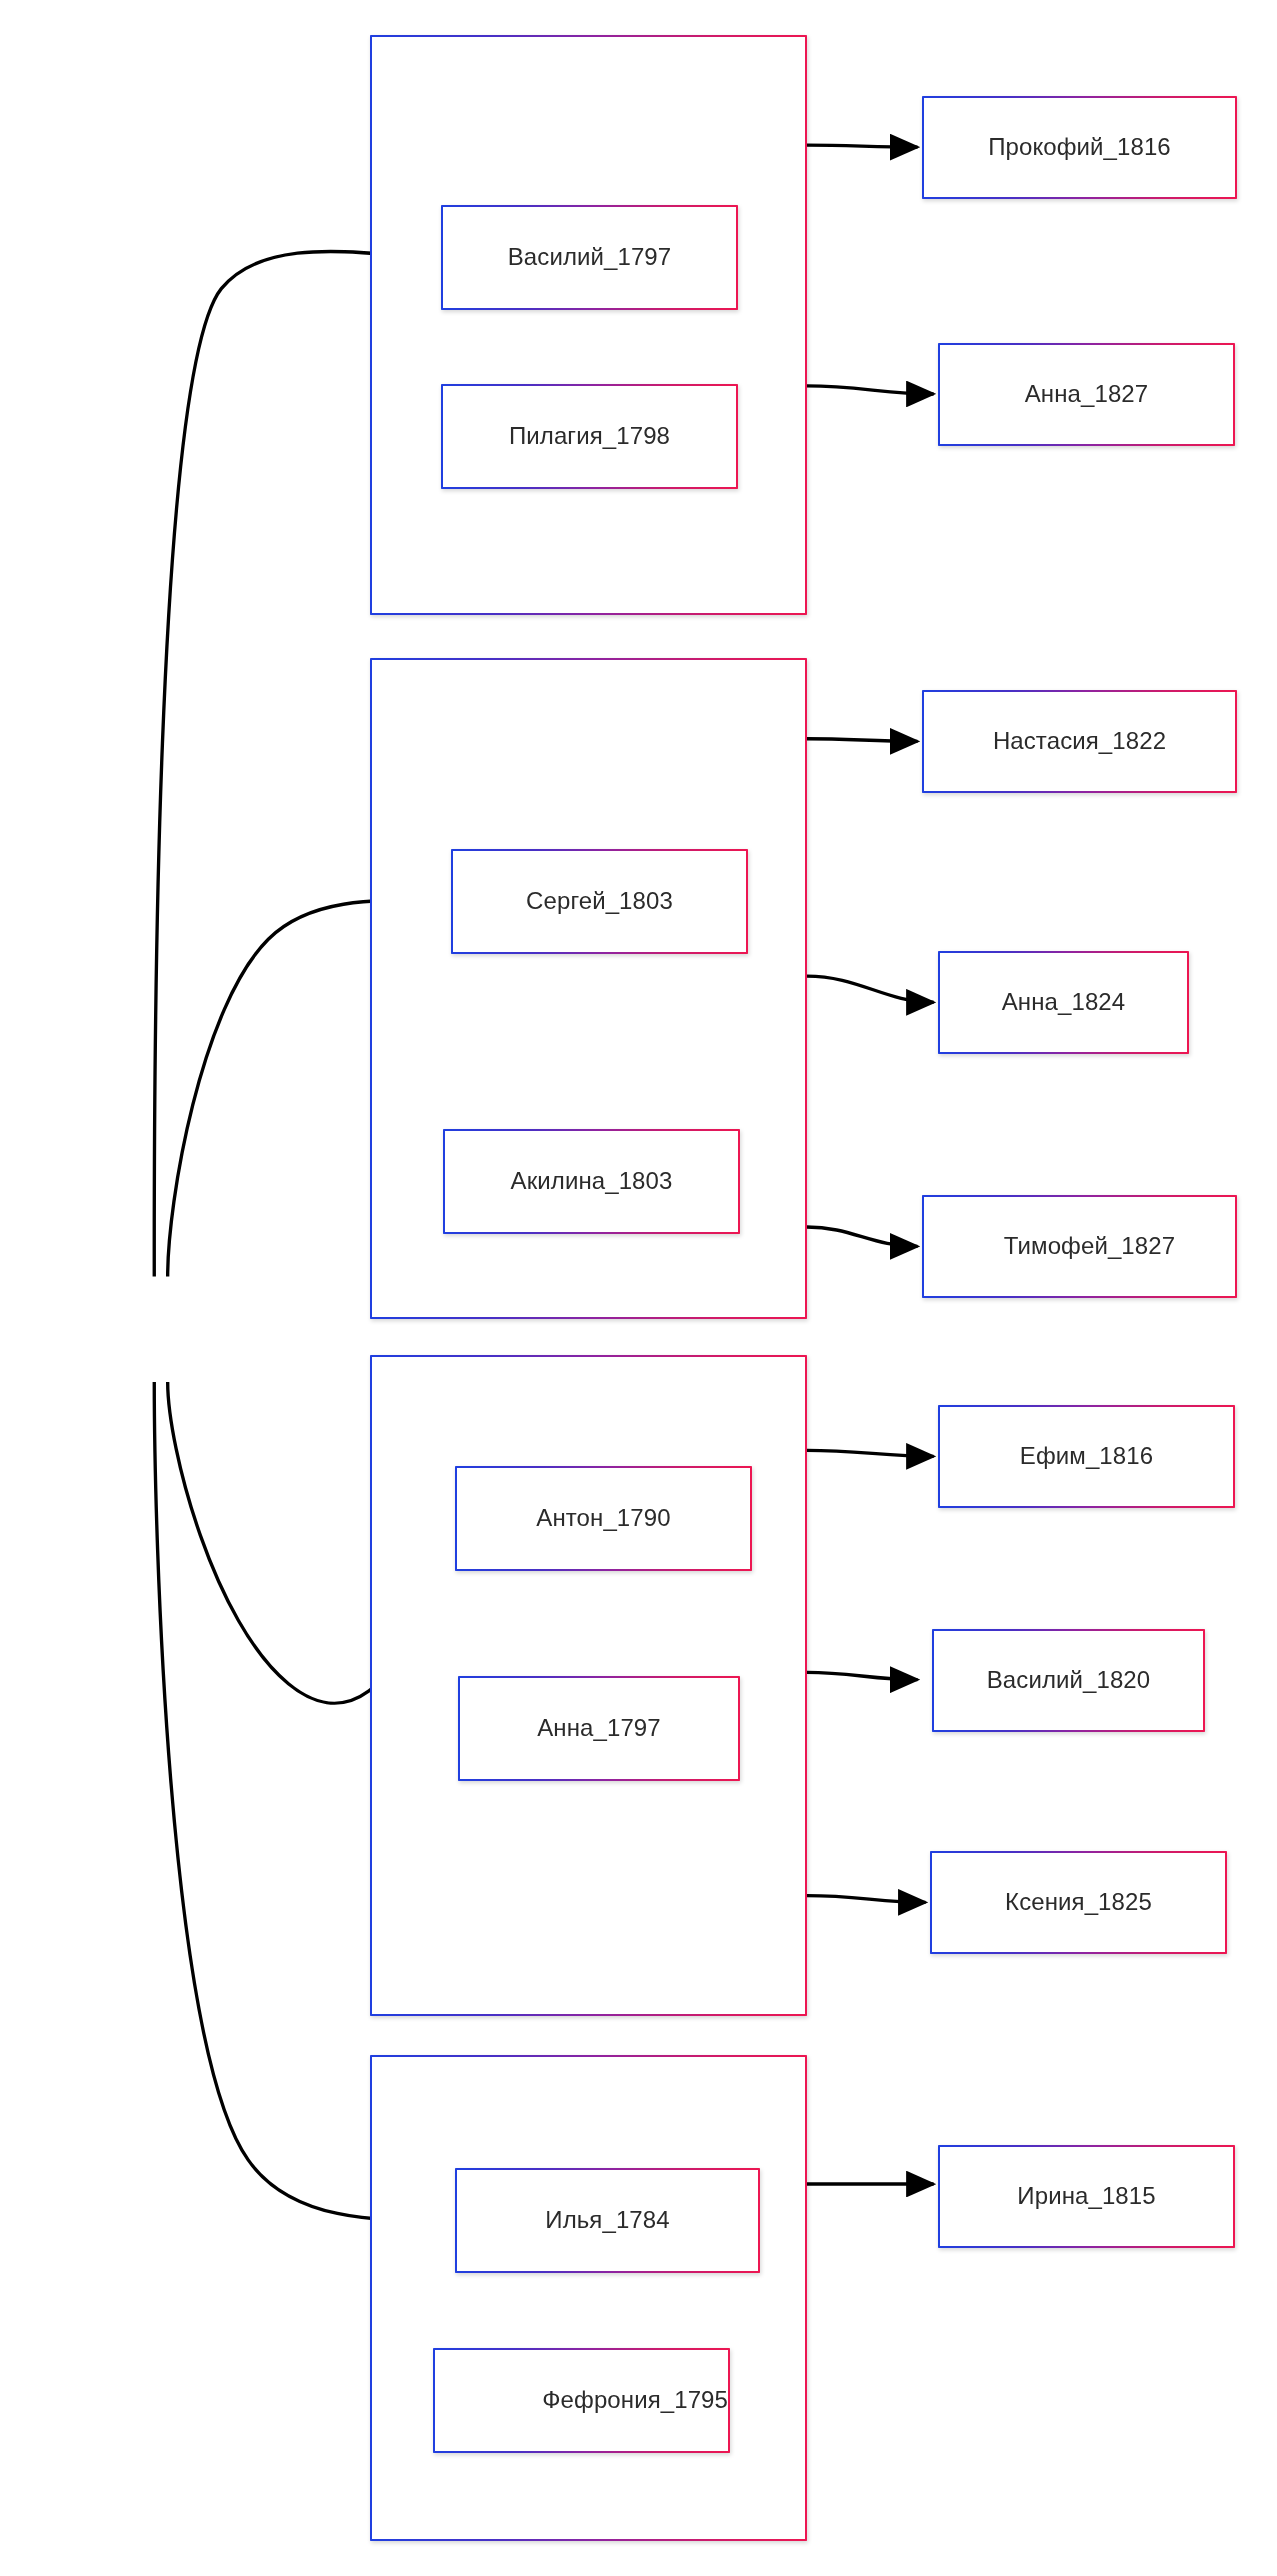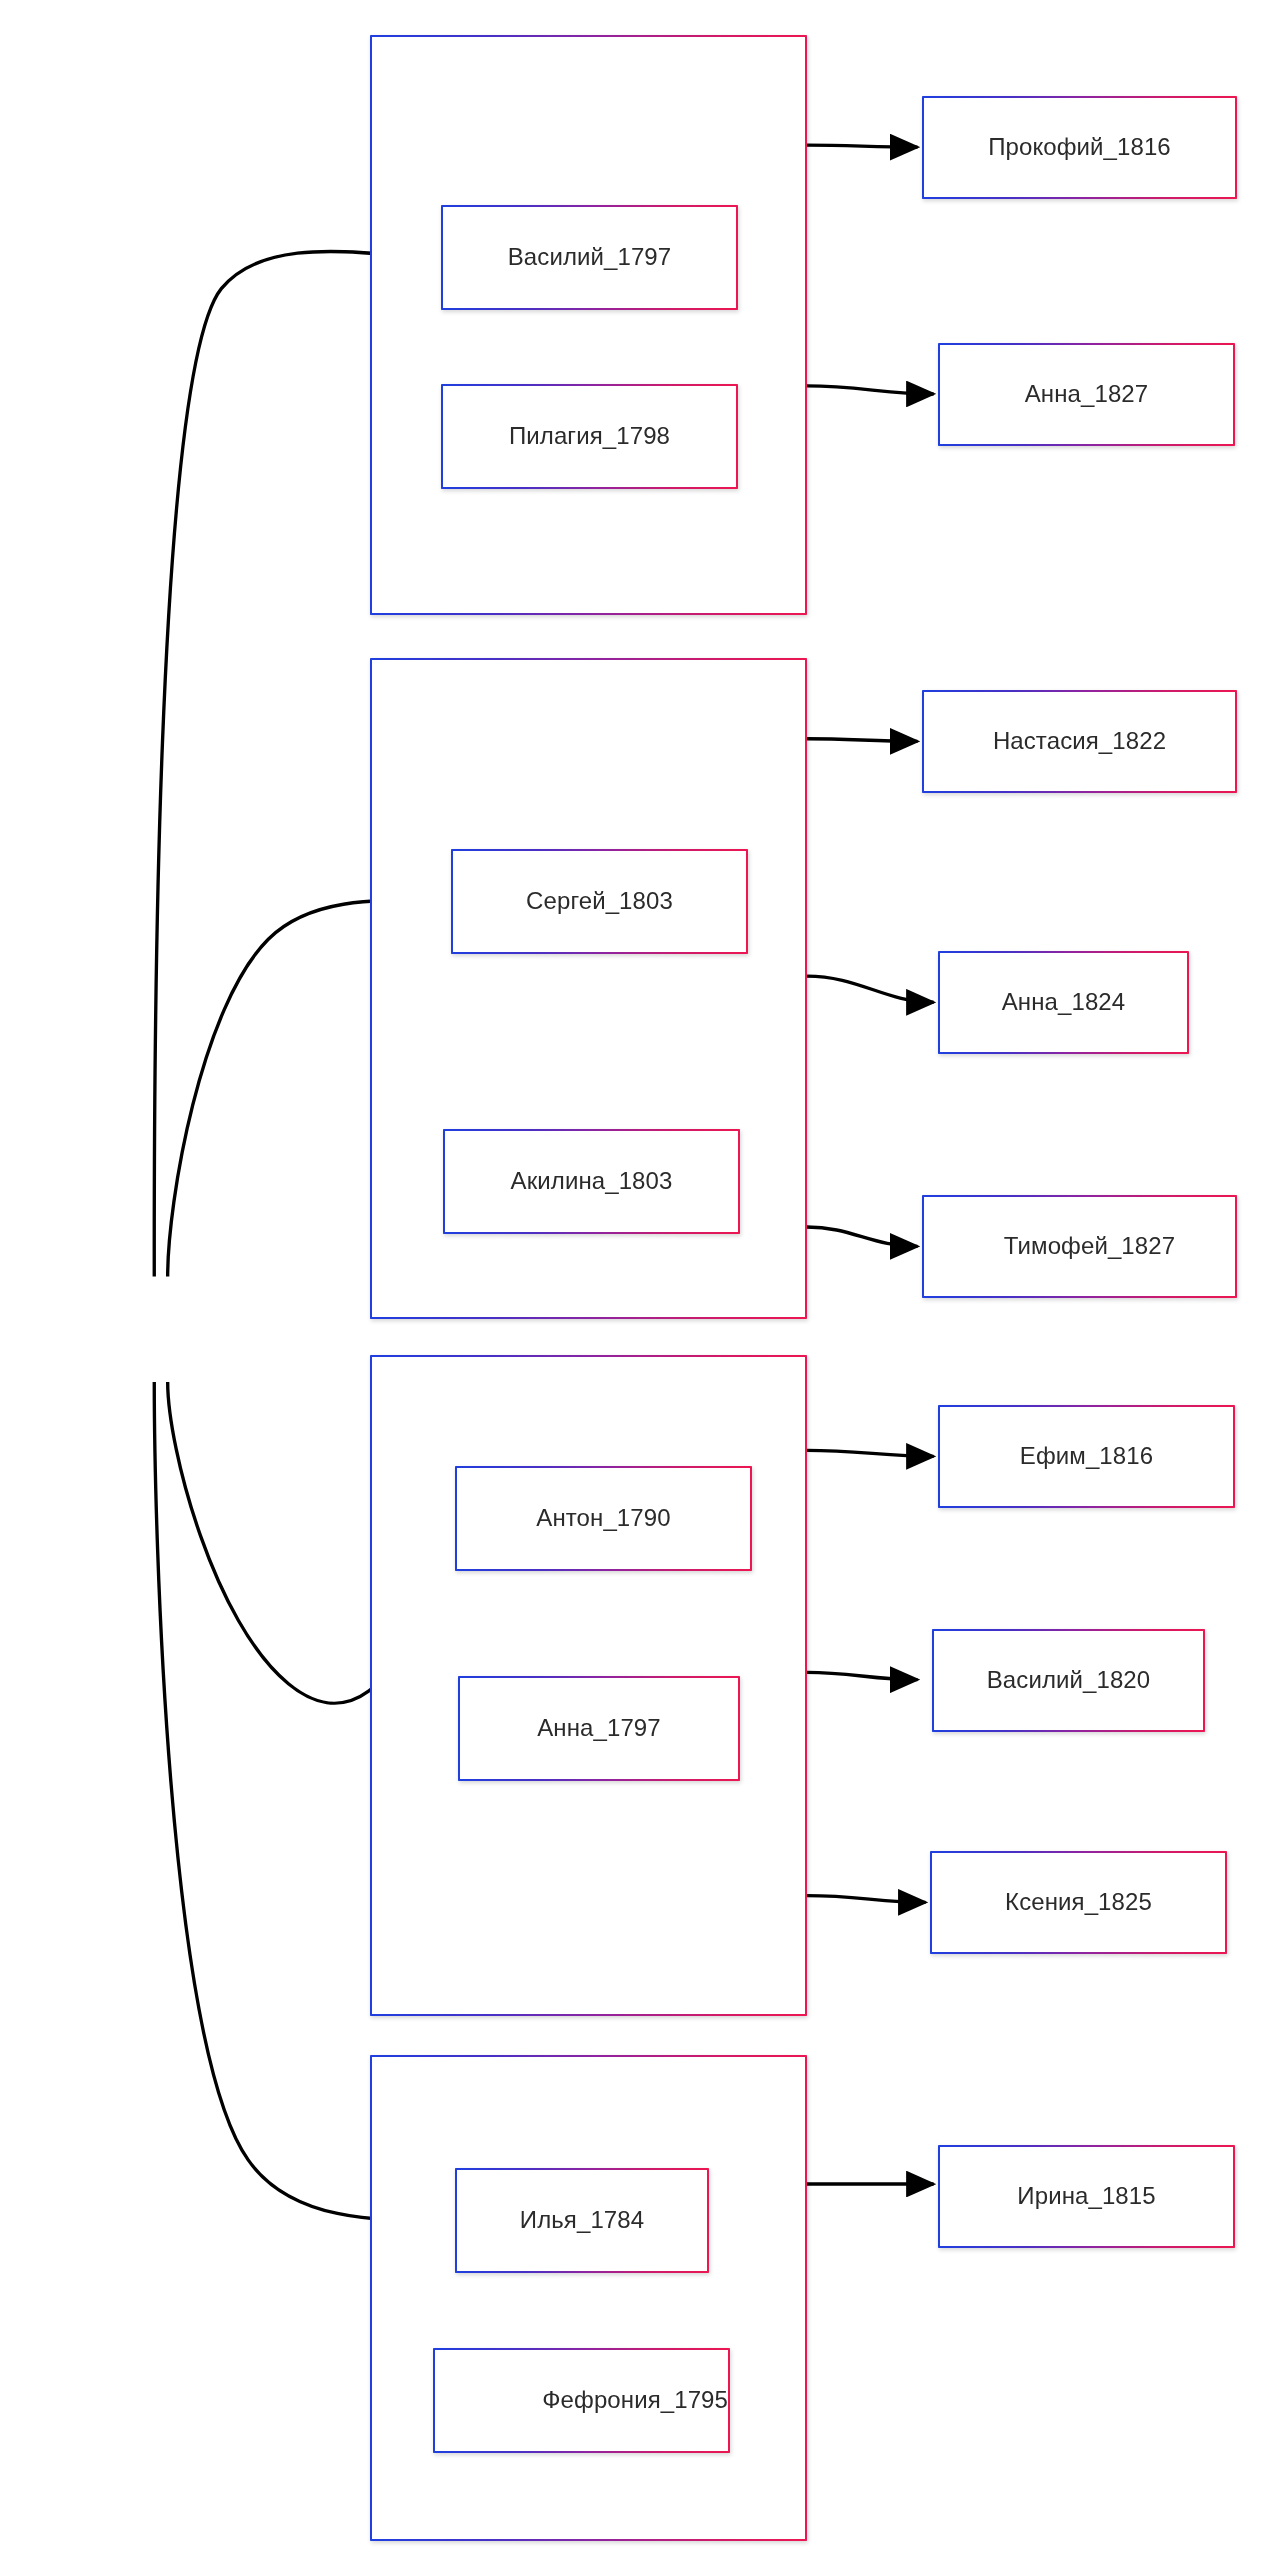--- a/index.html
+++ b/index.html
@@ -132,21 +132,21 @@
       <div class="gbox person-box" style="left: 938px; top: 1405px; width: 297px; height: 103px;">
         <span class="person-label">Ефим_1816</span>
       </div>
       <div class="gbox person-box" style="left: 932px; top: 1629px; width: 273px; height: 103px;">
         <span class="person-label">Василий_1820</span>
       </div>
       <div class="gbox person-box" style="left: 930px; top: 1851px; width: 297px; height: 103px;">
         <span class="person-label">Ксения_1825</span>
       </div>
       <div class="gbox family-group" style="left: 370px; top: 2055px; width: 437px; height: 486px;"></div>
-      <div class="gbox person-box" style="left: 455px; top: 2168px; width: 254px; height: 105px;">
+      <div class="gbox person-box" style="left: 455px; top: 2168px; width: 305px; height: 105px;">
         <span class="person-label">Илья_1784</span>
       </div>
       <div class="gbox person-box" style="left: 433px; top: 2348px; width: 297px; height: 105px; justify-content: flex-end;">
         <span class="person-label">Фефрония_1795</span>
       </div>
       <div class="gbox person-box" style="left: 938px; top: 2133px; width: 297px; height: 103px; margin-top: 12px;">
         <span class="person-label">Ирина_1815</span>
       </div>
     </div>
 

